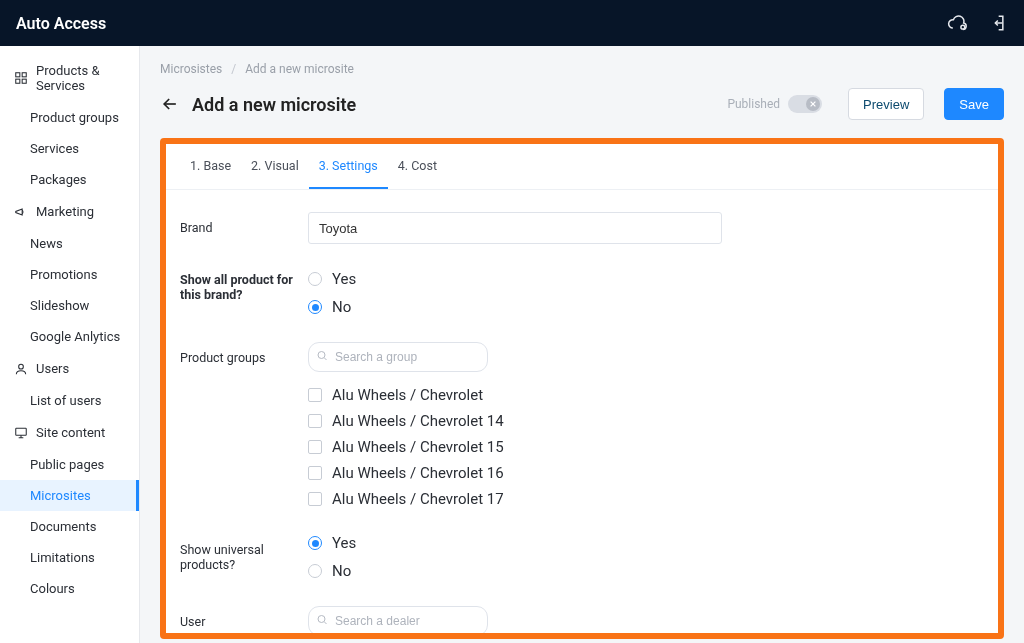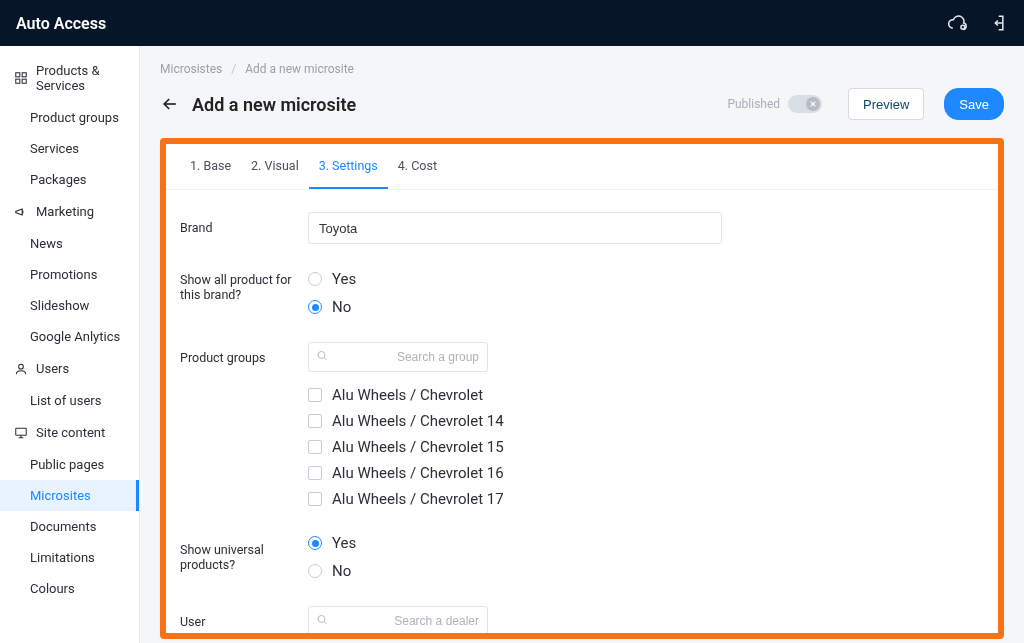--- a/index.html
+++ b/index.html
@@ -24,35 +24,35 @@
   .breadcrumb-row .sep { margin: 0 6px; color: #c3c7cf; }
   .titlebar { display: flex; align-items: center; padding: 4px 20px 18px; gap: 12px; }
   .titlebar .back-arrow { width: 20px; height: 20px; cursor: pointer; color: #222; }
   .titlebar h1 { font-size: 18px; font-weight: 600; }
   .titlebar .grow { flex: 1; }
   .publish-block { display: flex; align-items: center; gap: 8px; margin-right: 14px; color: #a9afb8; font-size: 12px; }
   .toggle { width: 34px; height: 18px; border-radius: 9px; background: #d9dde4; position: relative; cursor: pointer; }
   .toggle .knob { position: absolute; right: 2px; top: 2px; width: 14px; height: 14px; border-radius: 50%; background: #b7bcc5; display:flex; align-items:center; justify-content:center; }
   .toggle .knob svg { width:8px; height:8px; }
   .btn { height: 32px; padding: 0 14px; border-radius: 4px; font-size: 13px; cursor: pointer; border: 1px solid #d6dae1; background: #fff; color: #0c4a6e; }
-  .btn.primary { background: #1e88ff; border-color: #1e88ff; color: #fff; border-radius: 14px; }
+  .btn.primary { background: #1e88ff; border-color: #1e88ff; color: #fff; }
   
   .panel { margin: 0 20px 4px; background: #fff; border-radius: 4px; border: 6px solid #f97316; display: flex; flex-direction: column; min-height: 0; flex: 1; }
   .tabs { display: flex; border-bottom: 1px solid #edf0f4; padding: 0 14px; }
   .tab { padding: 14px 10px; font-size: 12.5px; color: #4b505a; cursor: pointer; border-bottom: 2px solid transparent; }
   .tab.active { color: #1e88ff; border-bottom-color: #1e88ff; }
   .form-scroll { flex: 1; overflow-y: auto; padding: 22px 0 30px; }
   .form-row { display: flex; align-items: flex-start; padding: 0 14px; margin-bottom: 26px; }
   .form-row .label-col { width: 128px; flex: 0 0 128px; font-size: 12.5px; color: #2b2f36; padding-top: 8px; }
-  .form-row .label-col.multi { padding-top: 2px; }
+  .form-row .label-col.multi { padding-top: 2px; font-weight: bold; }
   .form-row .input-col { flex: 1; max-width: 560px; }
   .text-input { width: 100%; max-width: 414px; height: 32px; border: 1px solid #dfe3ea; border-radius: 3px; padding: 0 10px; font-size: 13px; color: #333; outline: none; }
   .search-wrap { position: relative; width: 180px; }
   .search-wrap .s-icon { position: absolute; left: 8px; top: 50%; transform: translateY(-50%); color: #b5bac3; }
-  .search-input { width: 100%; height: 30px; border: 1px solid #dfe3ea; border-radius: 3px; padding: 0 8px 0 26px; font-size: 12px; color: #333; outline: none; text-align: right; }
+  .search-input { width: 100%; height: 30px; border: 1px solid #dfe3ea; border-radius: 11px; padding: 0 8px 0 26px; font-size: 12px; color: #333; outline: none; }
   .search-input::placeholder { color: #aeb3bc; }
   .option-col { display: flex; flex-direction: column; gap: 10px; }
   .option { display: flex; align-items: center; gap: 10px; font-size: 15px; color: #2b2f36; cursor: pointer; }
   .radio { width: 14px; height: 14px; border: 1.5px solid #c7ccd4; border-radius: 50%; position: relative; flex: 0 0 14px; }
   .radio.checked { border-color: #1e88ff; }
   .radio.checked::after { content: ""; position: absolute; inset: 2.5px; border-radius: 50%; background: #1e88ff; }
   .checkbox { width: 14px; height: 14px; border: 1.5px solid #c7ccd4; border-radius: 2px; flex: 0 0 14px; }
   .check-list { display: flex; flex-direction: column; gap: 8px; margin-top: 14px; }
 </style>
 </head>

